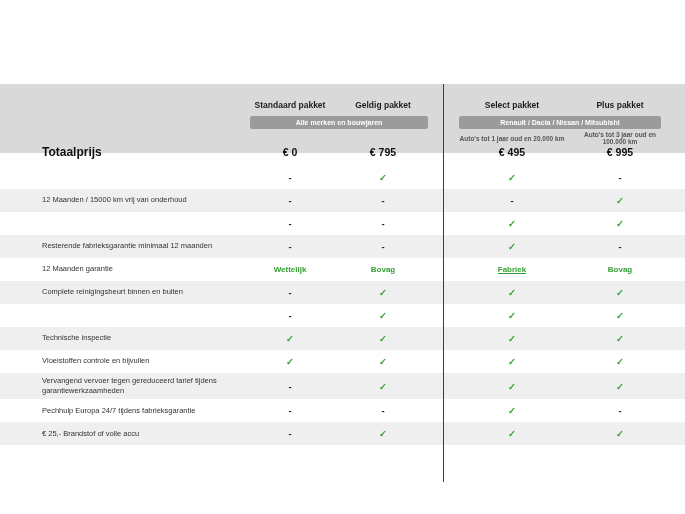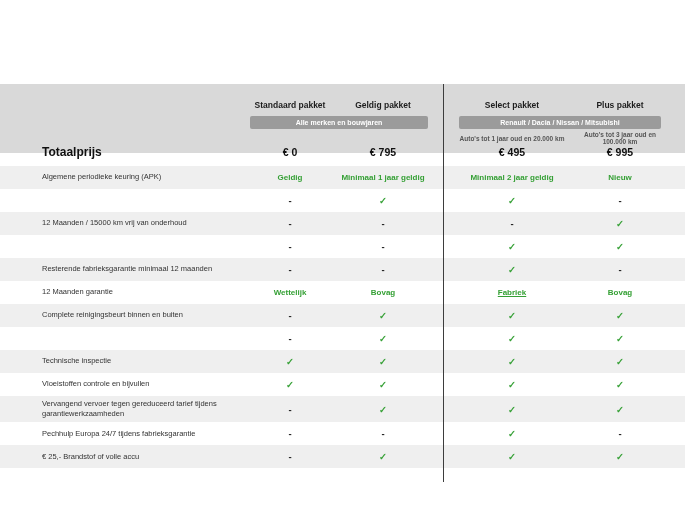--- a/index.html
+++ b/index.html
@@ -76,27 +76,20 @@
       <div class="total-label">Totaalprijs</div>
       <div class="price">€ 0</div>
       <div class="price">€ 795</div>
       <div></div>
       <div class="price">€ 495</div>
       <div class="price">€ 995</div>
     </div>
   </div>
 
   <div class="rows">
-      <div class="grid-row feature-row gray">
-        <div class="feature">Algemene periodieke keuring (APK)</div>
-        <div class="val tval" style="grid-column: 2;">Geldig</div>
-        <div class="val tval" style="grid-column: 3;">Minimaal 1 jaar geldig</div>
-        <div class="val tval" style="grid-column: 5;">Minimaal 2 jaar geldig</div>
-        <div class="val tval" style="grid-column: 6;">Nieuw</div>
-      </div>
       <div class="grid-row feature-row white">
         <div class="val dash" style="grid-column: 2;">-</div>
         <div class="val check" style="grid-column: 3;">✓</div>
         <div class="val check" style="grid-column: 5;">✓</div>
         <div class="val dash" style="grid-column: 6;">-</div>
       </div>
       <div class="grid-row feature-row gray">
         <div class="feature">12 Maanden / 15000 km vrij van onderhoud</div>
         <div class="val dash" style="grid-column: 2;">-</div>
         <div class="val dash" style="grid-column: 3;">-</div>

